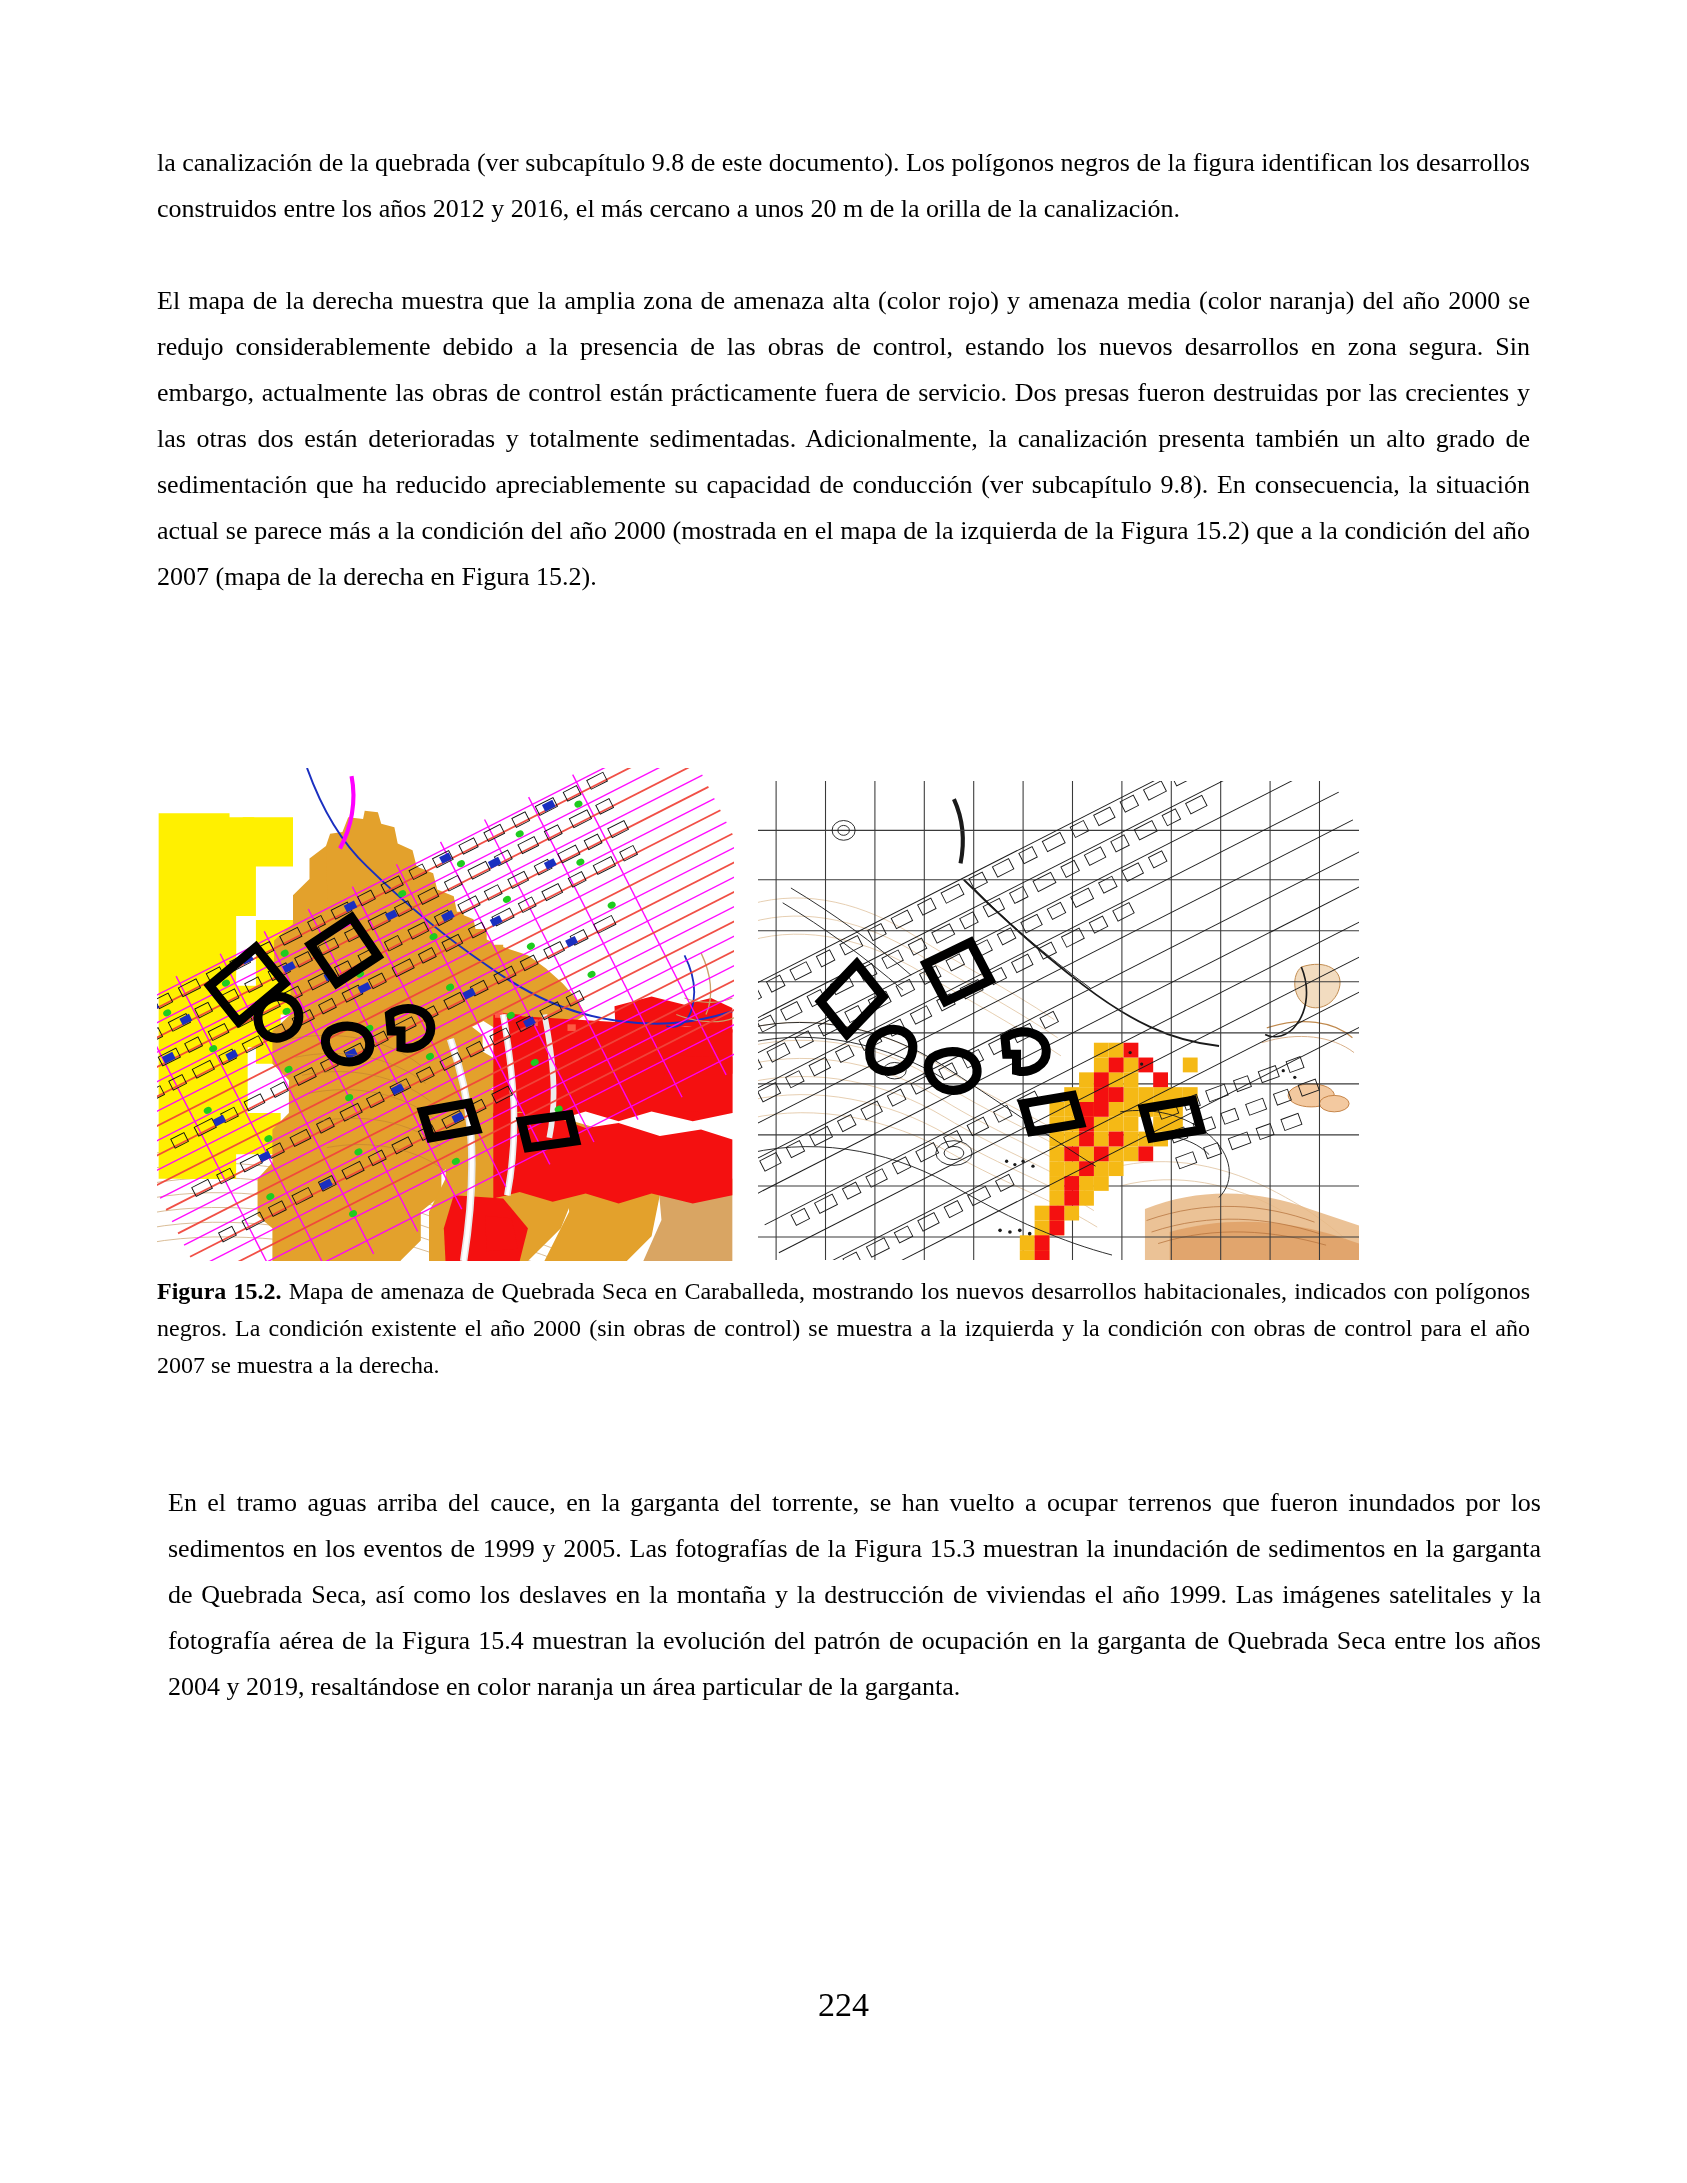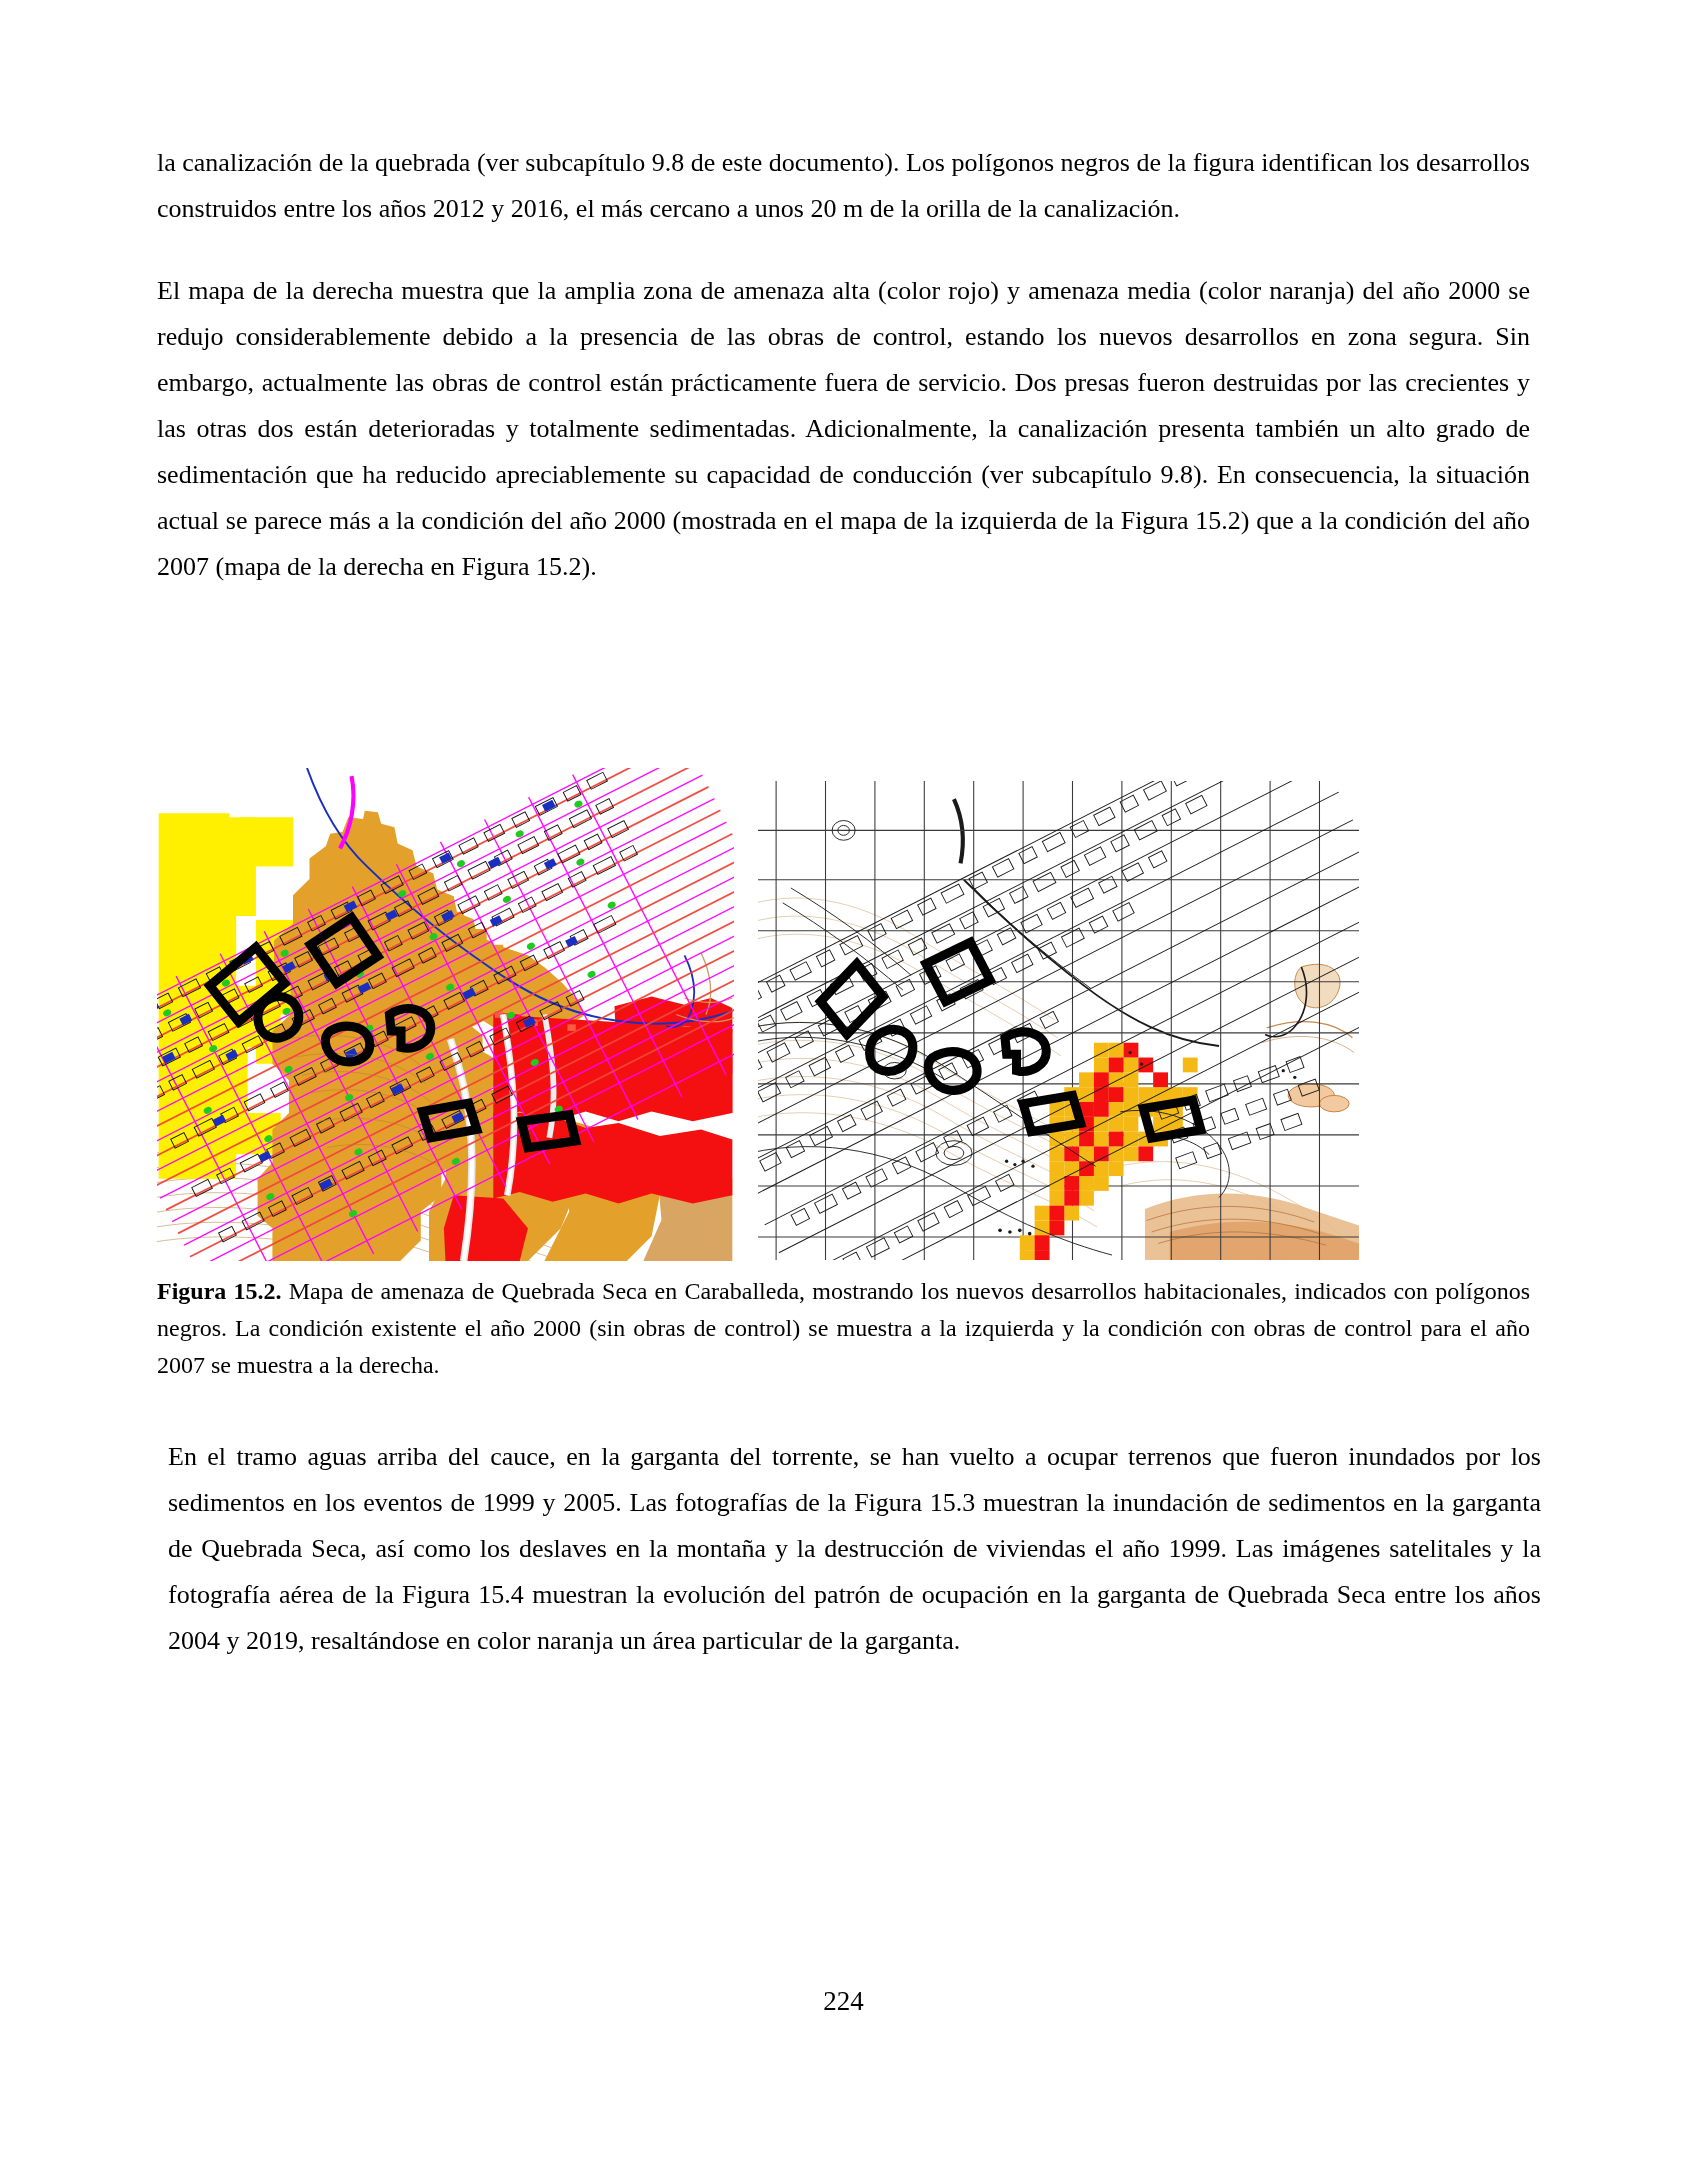--- a/index.html
+++ b/index.html
@@ -30,21 +30,21 @@
     width: 1373px;
   }
   p.body-par {
     font-size: 26px;
     line-height: 46px;
     text-align: justify;
     text-justify: inter-word;
     margin: 0 0 36px 0;
     hyphens: none;
   }
-  p.body-par:last-child { margin-bottom: 0; }
+  p.body-par:last-child { margin-bottom: 0; margin-top: 46px; }
 
   
   .figure-block {
     position: absolute;
     left: 157px;
     top: 766px;
     width: 1373px;
     font-family: Liberation Serif, serif;
   }
   .figure-row {
@@ -79,21 +79,21 @@
     width: 1373px;
   }
   .figure-caption b { font-weight: bold; }
 
   .page-number {
     position: absolute;
     left: 0;
     top: 1986px;
     width: 1687px;
     text-align: center;
-    font-size: 27px;
+    font-size: 34px;
   }
 </style>
 </head>
 <body>
 
 <div class="page">
 
   <div class="content">
     <p class="body-par">la canalización de la quebrada (ver subcapítulo 9.8 de este documento). Los polígonos negros de la figura identifican los desarrollos construidos entre los años 2012 y 2016, el más cercano a unos 20 m de la orilla de la canalización.</p>
     <p class="body-par">El mapa de la derecha muestra que la amplia zona de amenaza alta (color rojo) y amenaza media (color naranja) del año 2000 se redujo considerablemente debido a la presencia de las obras de control, estando los nuevos desarrollos en zona segura. Sin embargo, actualmente las obras de control están prácticamente fuera de servicio. Dos presas fueron  destruidas por las crecientes y las otras dos están deterioradas y totalmente sedimentadas. Adicionalmente, la canalización presenta también un alto grado de sedimentación que ha reducido apreciablemente su capacidad de conducción (ver subcapítulo 9.8). En consecuencia, la situación actual se parece más a la condición del año 2000 (mostrada en el mapa de la izquierda de la Figura 15.2) que a la condición del año 2007 (mapa de la derecha en Figura 15.2).</p>

